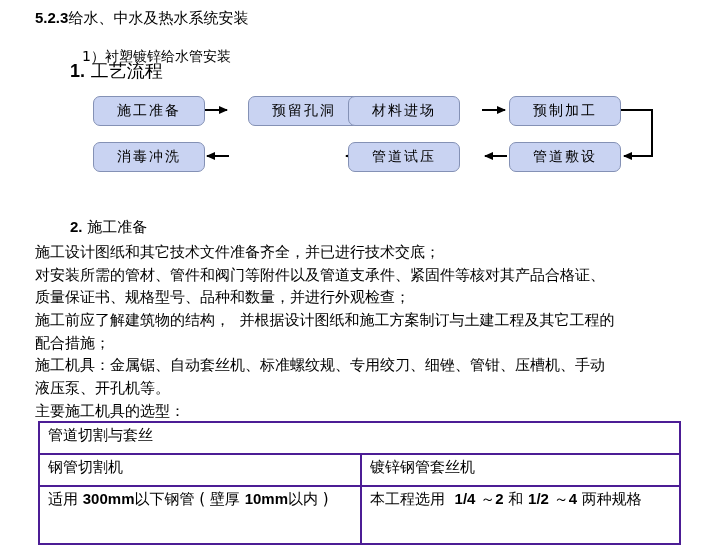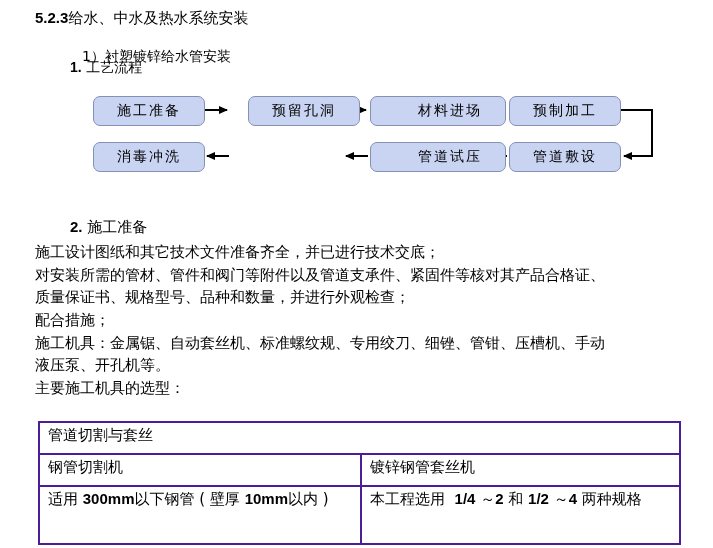--- a/index.html
+++ b/index.html
@@ -6,36 +6,36 @@
   .page {
     position:relative; width:713px; height:548px; background:#ffffff;
     color:#000000; font-family:"DejaVu Sans", sans-serif; overflow:hidden;
   }
   .num {
     font-weight:bold; font-family:"Liberation Sans", sans-serif;
   }
   .heading { position:absolute; left:35px; top:9px; font-size:15px; white-space:pre; }
   .heading .title { }
   .subline1 { position:absolute; left:82px; top:37px; font-size:14px; white-space:pre;margin-top:11px; }
-  .subline2 { position:absolute; left:70px; top:59px; font-size:14px; white-space:pre; }
+  .subline2 { position:absolute; left:70px; top:59px; font-size:18px; white-space:pre; }
   .prepline { position:absolute; left:70px; top:218px; font-size:15px; white-space:pre; }
 
   .flow { position:absolute; left:0; top:93px; width:713px; height:85px; }
   .flow svg.wires { position:absolute; left:0; top:0; }
   .fbox {
     position:absolute; width:110px; height:28px;
     background:#c9d3f2; border:1px solid #8491b5; border-radius:7px;
     display:flex; align-items:center; justify-content:center;
     font-size:14px; letter-spacing:2px;
   }
   .r1 { top:3px; }
   .r2 { top:49px; }
   .c1 { left:93px; }
   .c2 { left:216px;margin-left:32px; }
-  .c3 { left:370px;padding-left:24px; }
+  .c3 { left:348px; }
   .c4 { left:509px; }
 
   .bodytext { position:absolute; left:35px; top:241px; font-size:15px; }
   .bline { height:22.7px; line-height:22.7px; white-space:pre; }
 
   table.spec {
     position:absolute; left:38px; top:421px; width:641px;
     border-collapse:collapse; table-layout:fixed; font-size:15px;
   }
   table.spec td {
@@ -82,20 +82,21 @@
     <div class="fbox r2 c3">管道试压</div>
     <div class="fbox r2 c4">管道敷设</div>
   </div>
 
   <div class="prepline"><span class="num">2.</span><span> </span><span>施工准备</span></div>
 
   <div class="bodytext">
     <div class="bline">施工设计图纸和其它技术文件准备齐全，并已进行技术交底；</div>
     <div class="bline">对安装所需的管材、管件和阀门等附件以及管道支承件、紧固件等核对其产品合格证、</div>
     <div class="bline">质量保证书、规格型号、品种和数量，并进行外观检查；</div>
+    <div class="bline">施工前应了解建筑物的结构，  并根据设计图纸和施工方案制订与土建工程及其它工程的</div>
     <div class="bline">配合措施；</div>
     <div class="bline">施工机具：金属锯、自动套丝机、标准螺纹规、专用绞刀、细锉、管钳、压槽机、手动</div>
     <div class="bline">液压泵、开孔机等。</div>
     <div class="bline">主要施工机具的选型：</div>
   </div>
 
   <table class="spec">
     <colgroup>
         <col class="left">
         <col class="right">

